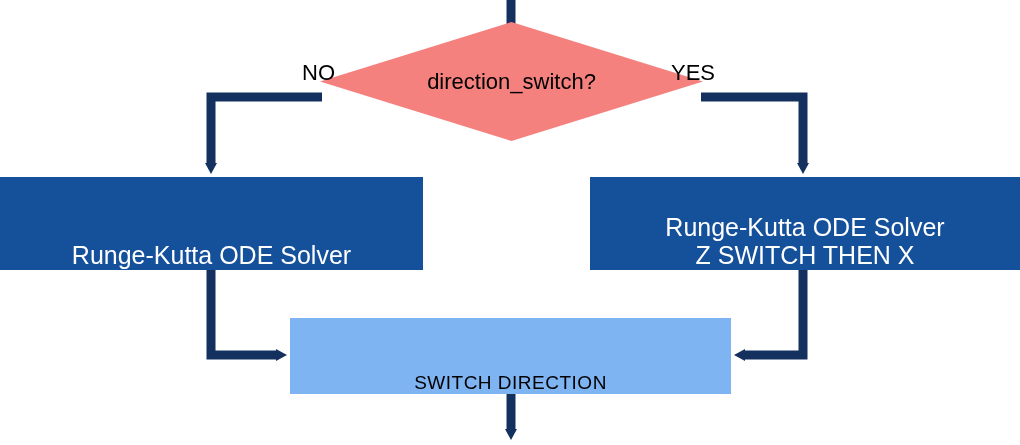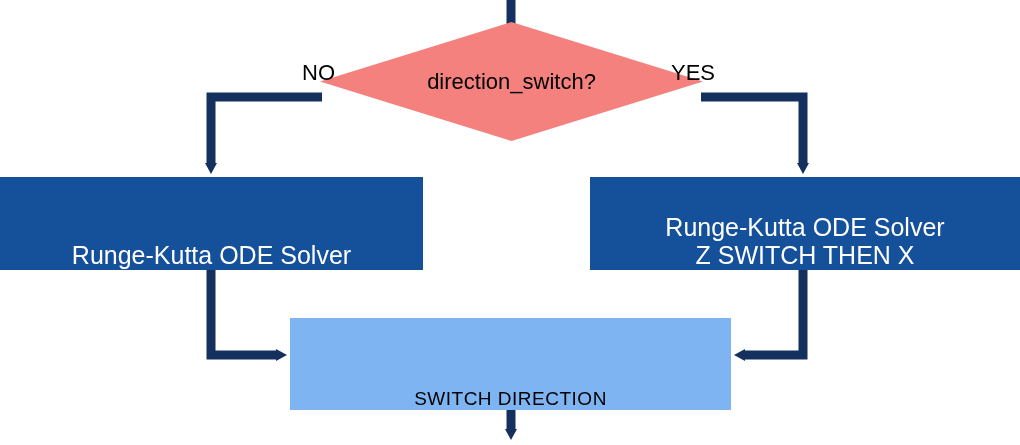--- a/index.html
+++ b/index.html
@@ -59,21 +59,21 @@
   #node-solver-z {
     left: 590px;
     top: 177px;
     width: 430px;
     height: 93px;
   }
   #node-switch-direction {
     left: 290px;
     top: 318px;
     width: 441px;
-    height: 92px;
+    height: 76px;
   }
 
   
   #node-decision {
     position: absolute;
     left: 320px;
     top: 22px;
     width: 383px;
     height: 119px;
   }

